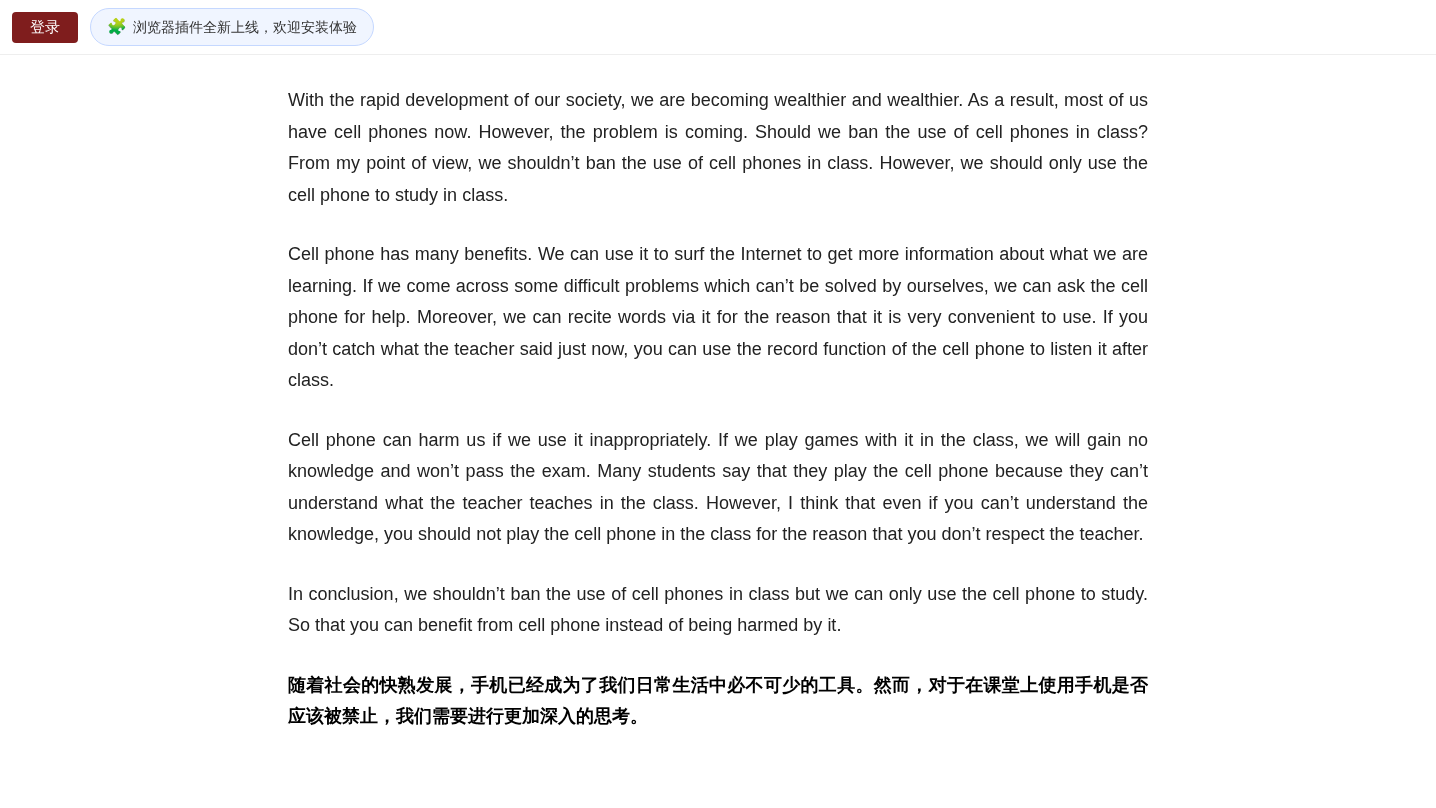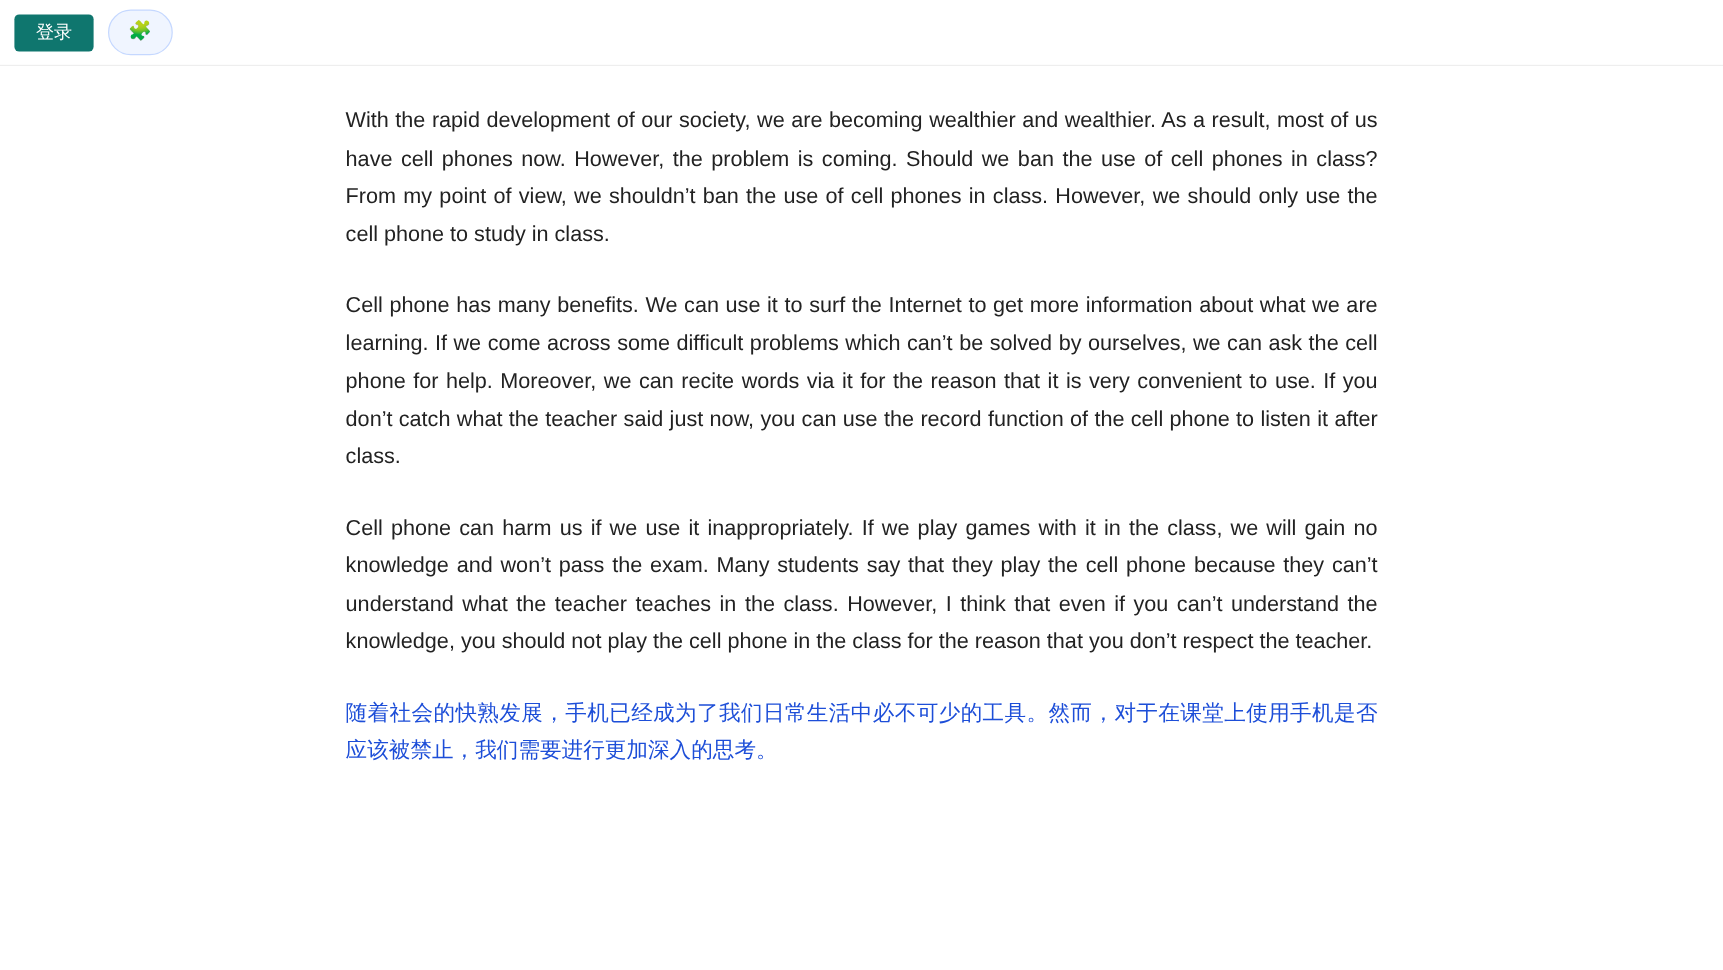--- a/index.html
+++ b/index.html
@@ -23,21 +23,21 @@
       padding: 8px 12px;
       gap: 12px;
       border-bottom: 1px solid #eee;
       background: #fff;
       position: sticky;
       top: 0;
       z-index: 100;
     }
 
     .login-btn {
-      background: #0f766e;
+      background: #7f1d1d;
       color: #fff;
       border: none;
       border-radius: 4px;
       padding: 6px 18px;
       font-size: 15px;
       cursor: pointer;
       font-family: inherit;
     }
 
     .plugin-banner {
@@ -74,33 +74,36 @@
       text-decoration-color: #3a6fd8;
       text-underline-offset: 3px;
     }
 
     .underline-red {
       text-decoration-color: #cc3333;
       text-underline-offset: 3px;
     }
 
     .chinese-text {
-      color: #1d4ed8;
+      color: #000000;
+      font-weight: bold;
     }
   </style>
 </head>
 <body>
 
 <div class="top-bar">
   <button class="login-btn">登录</button>
   <div class="plugin-banner">
     <span class="plugin-icon">🧩</span>
+    <span>浏览器插件全新上线，欢迎安装体验</span>
   </div>
 </div>
 
 <div class="content-area">
   <div id="paragraphs-container">
       <div class="paragraph"><span>With the rapid development of our society, we are </span><span class="underline-blue">becoming wealthier and wealthier</span><span>. As a result, most of us </span><span class="underline-red">have cell phones now</span><span>. However, the problem is coming. Should we ban the use of cell phones in class? From my point of view, we shouldn’t ban the use of cell phones in class. However, we should only use </span><span class="underline-blue">the cell phone</span><span> to study in class.</span></div>
       <div class="paragraph"><span>Cell </span><span class="underline-red">phone has</span><span> many benefits. We can use it to surf the Internet </span><span class="underline-blue">to get</span><span> more information about what we are learning. If we come across some difficult problems which can’t be solved by ourselves, we can ask the cell phone for help. Moreover, we can recite words </span><span class="underline-blue">via</span><span> it for the reason that it is very convenient to use. If you don’t catch what the teacher said just now, you can use the record function of the cell phone to listen it after class.</span></div>
       <div class="paragraph"><span>Cell </span><span class="underline-red">phone</span><span> can harm us if we use </span><span class="underline-blue">it</span><span> inappropriately. If we play games with it in the class, we will gain no knowledge and won’t pass the exam. Many students say that they play the cell phone because they can’t understand what the teacher teaches in the class. However, I think that even if you can’t understand the knowledge, you should not play the cell phone in the class for the reason that you don’t respect the teacher.</span></div>
+      <div class="paragraph"><span>In conclusion, we shouldn’t ban the use of cell phones in class but we can only use the cell phone to study. So that you can benefit from cell </span><span class="underline-red">phone</span><span> instead of being harmed by </span><span class="underline-blue">it</span><span>.</span></div>
       <div class="paragraph"><span class="chinese-text">随着社会的快熟发展，手机已经成为了我们日常生活中必不可少的工具。然而，对于在课堂上使用手机是否应该被禁止，我们需要进行更加深入的思考。</span></div>
     </div>
 </div>
 
 </body></html>

